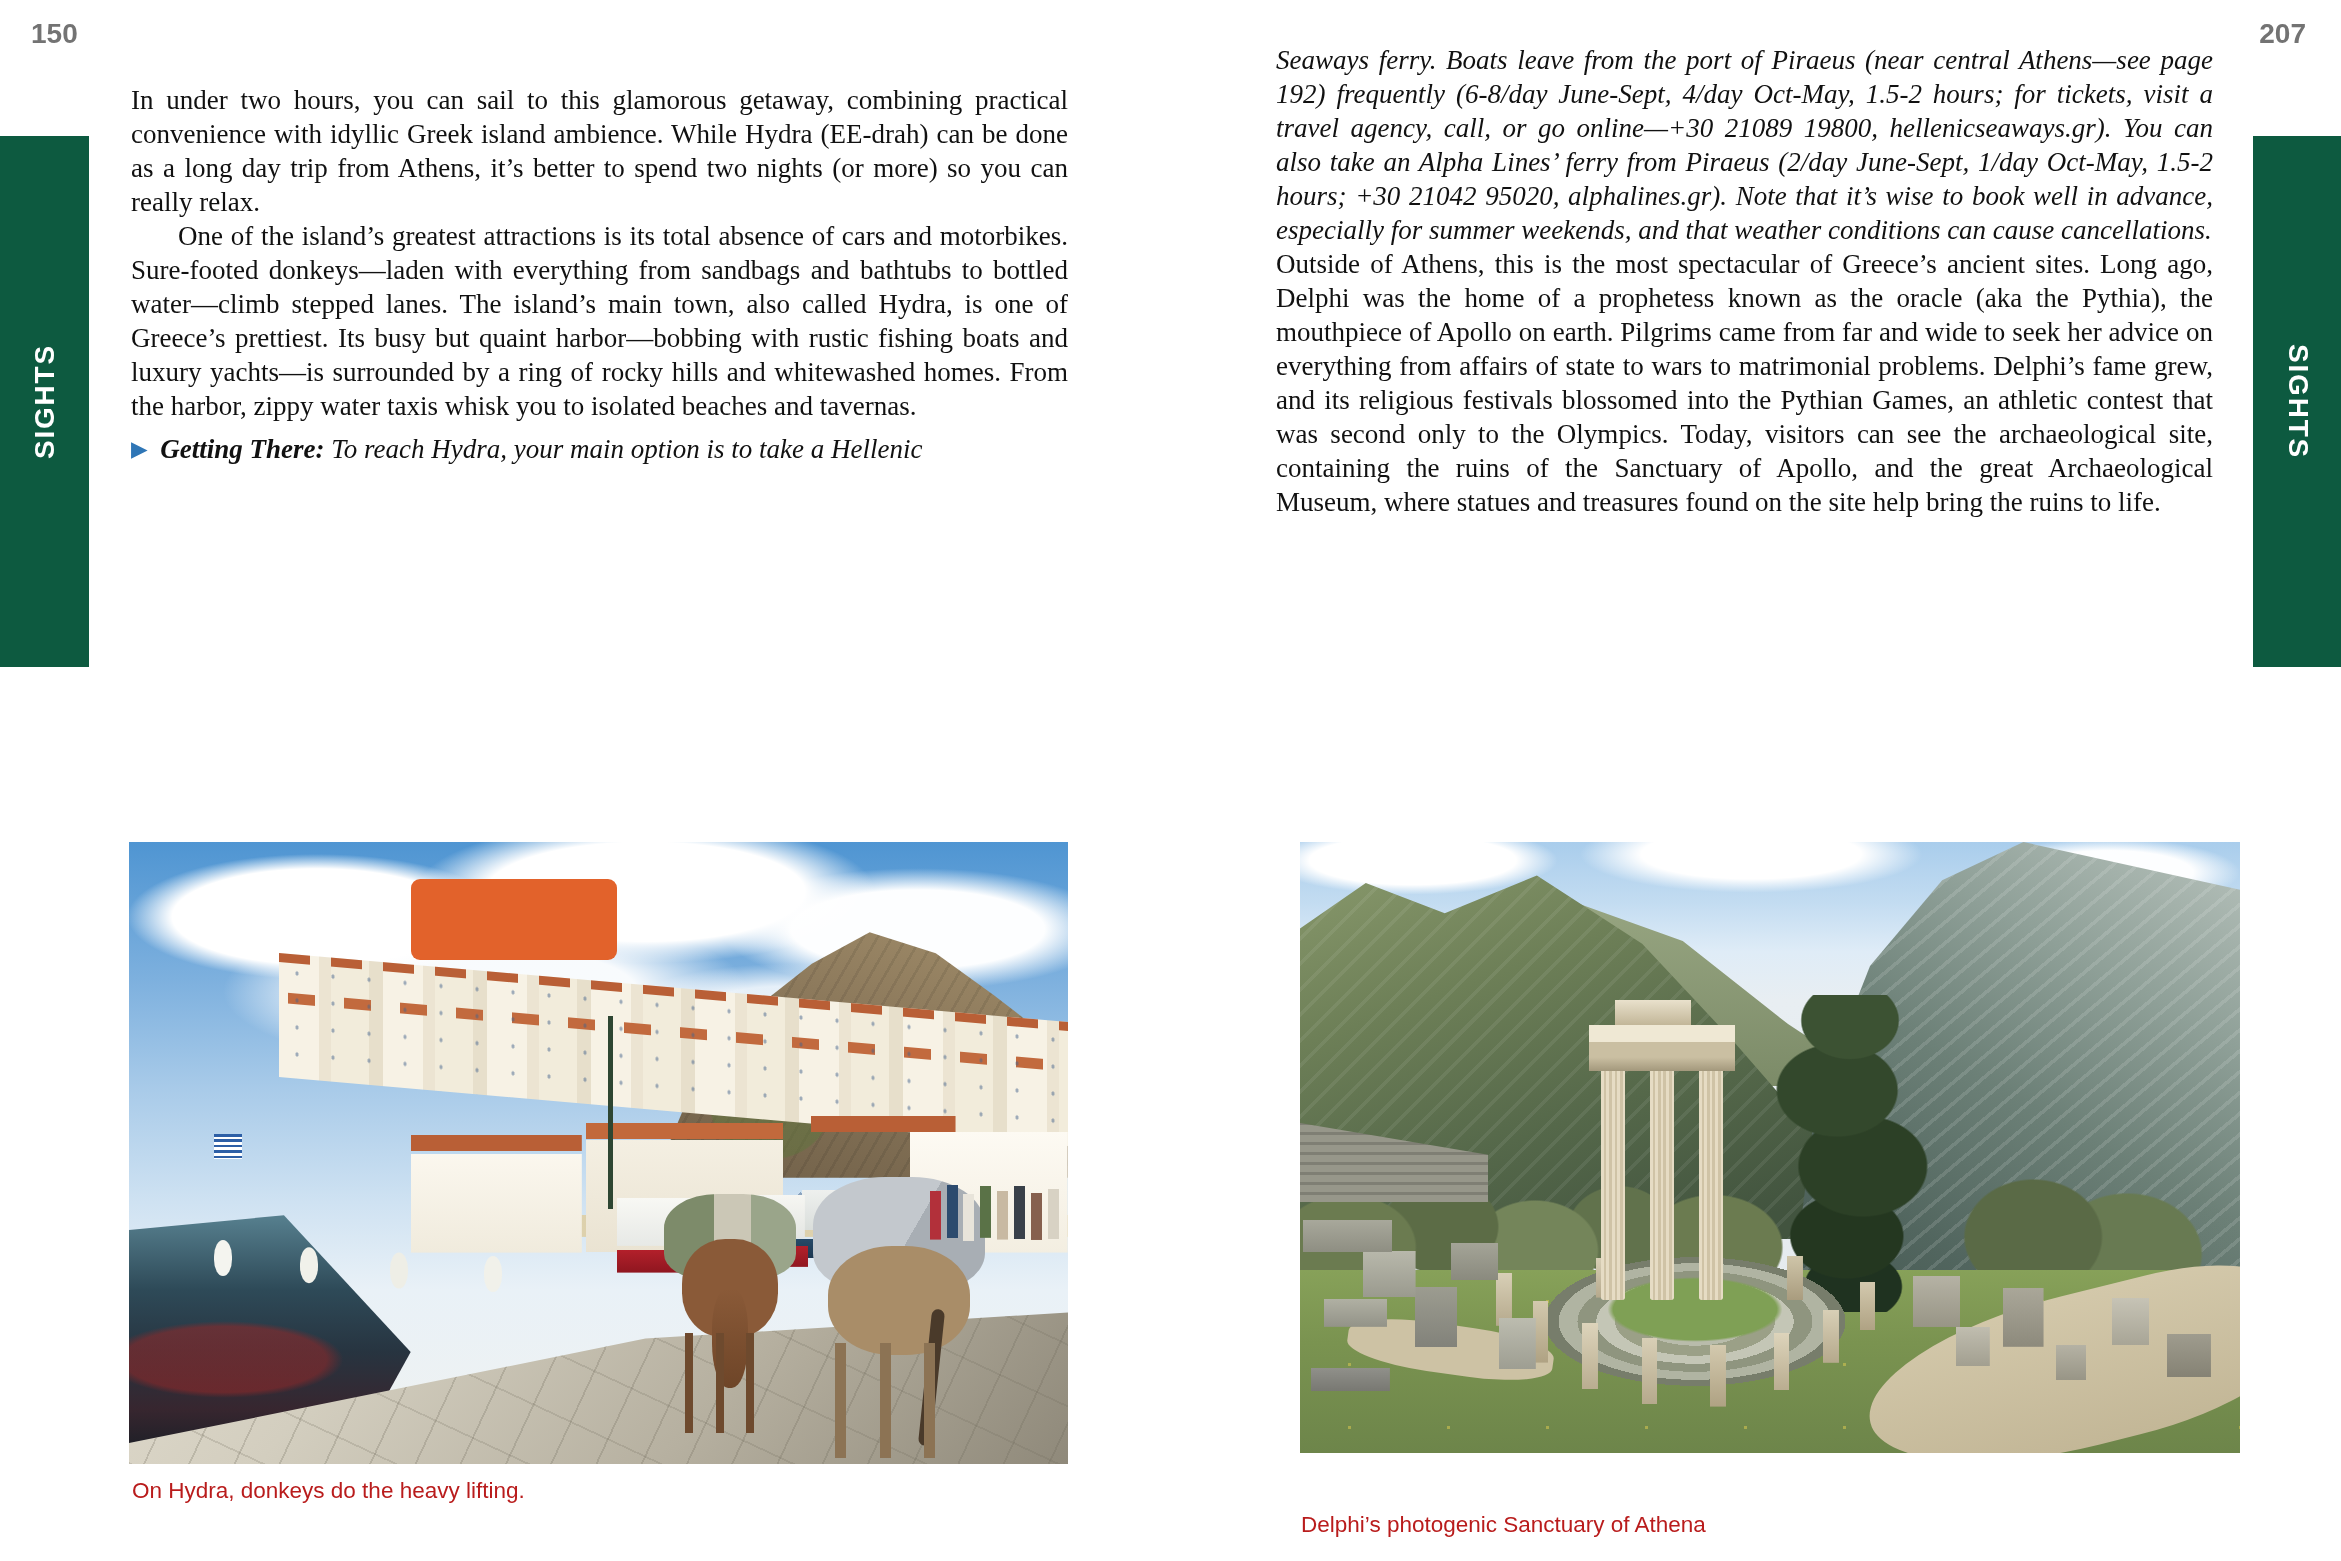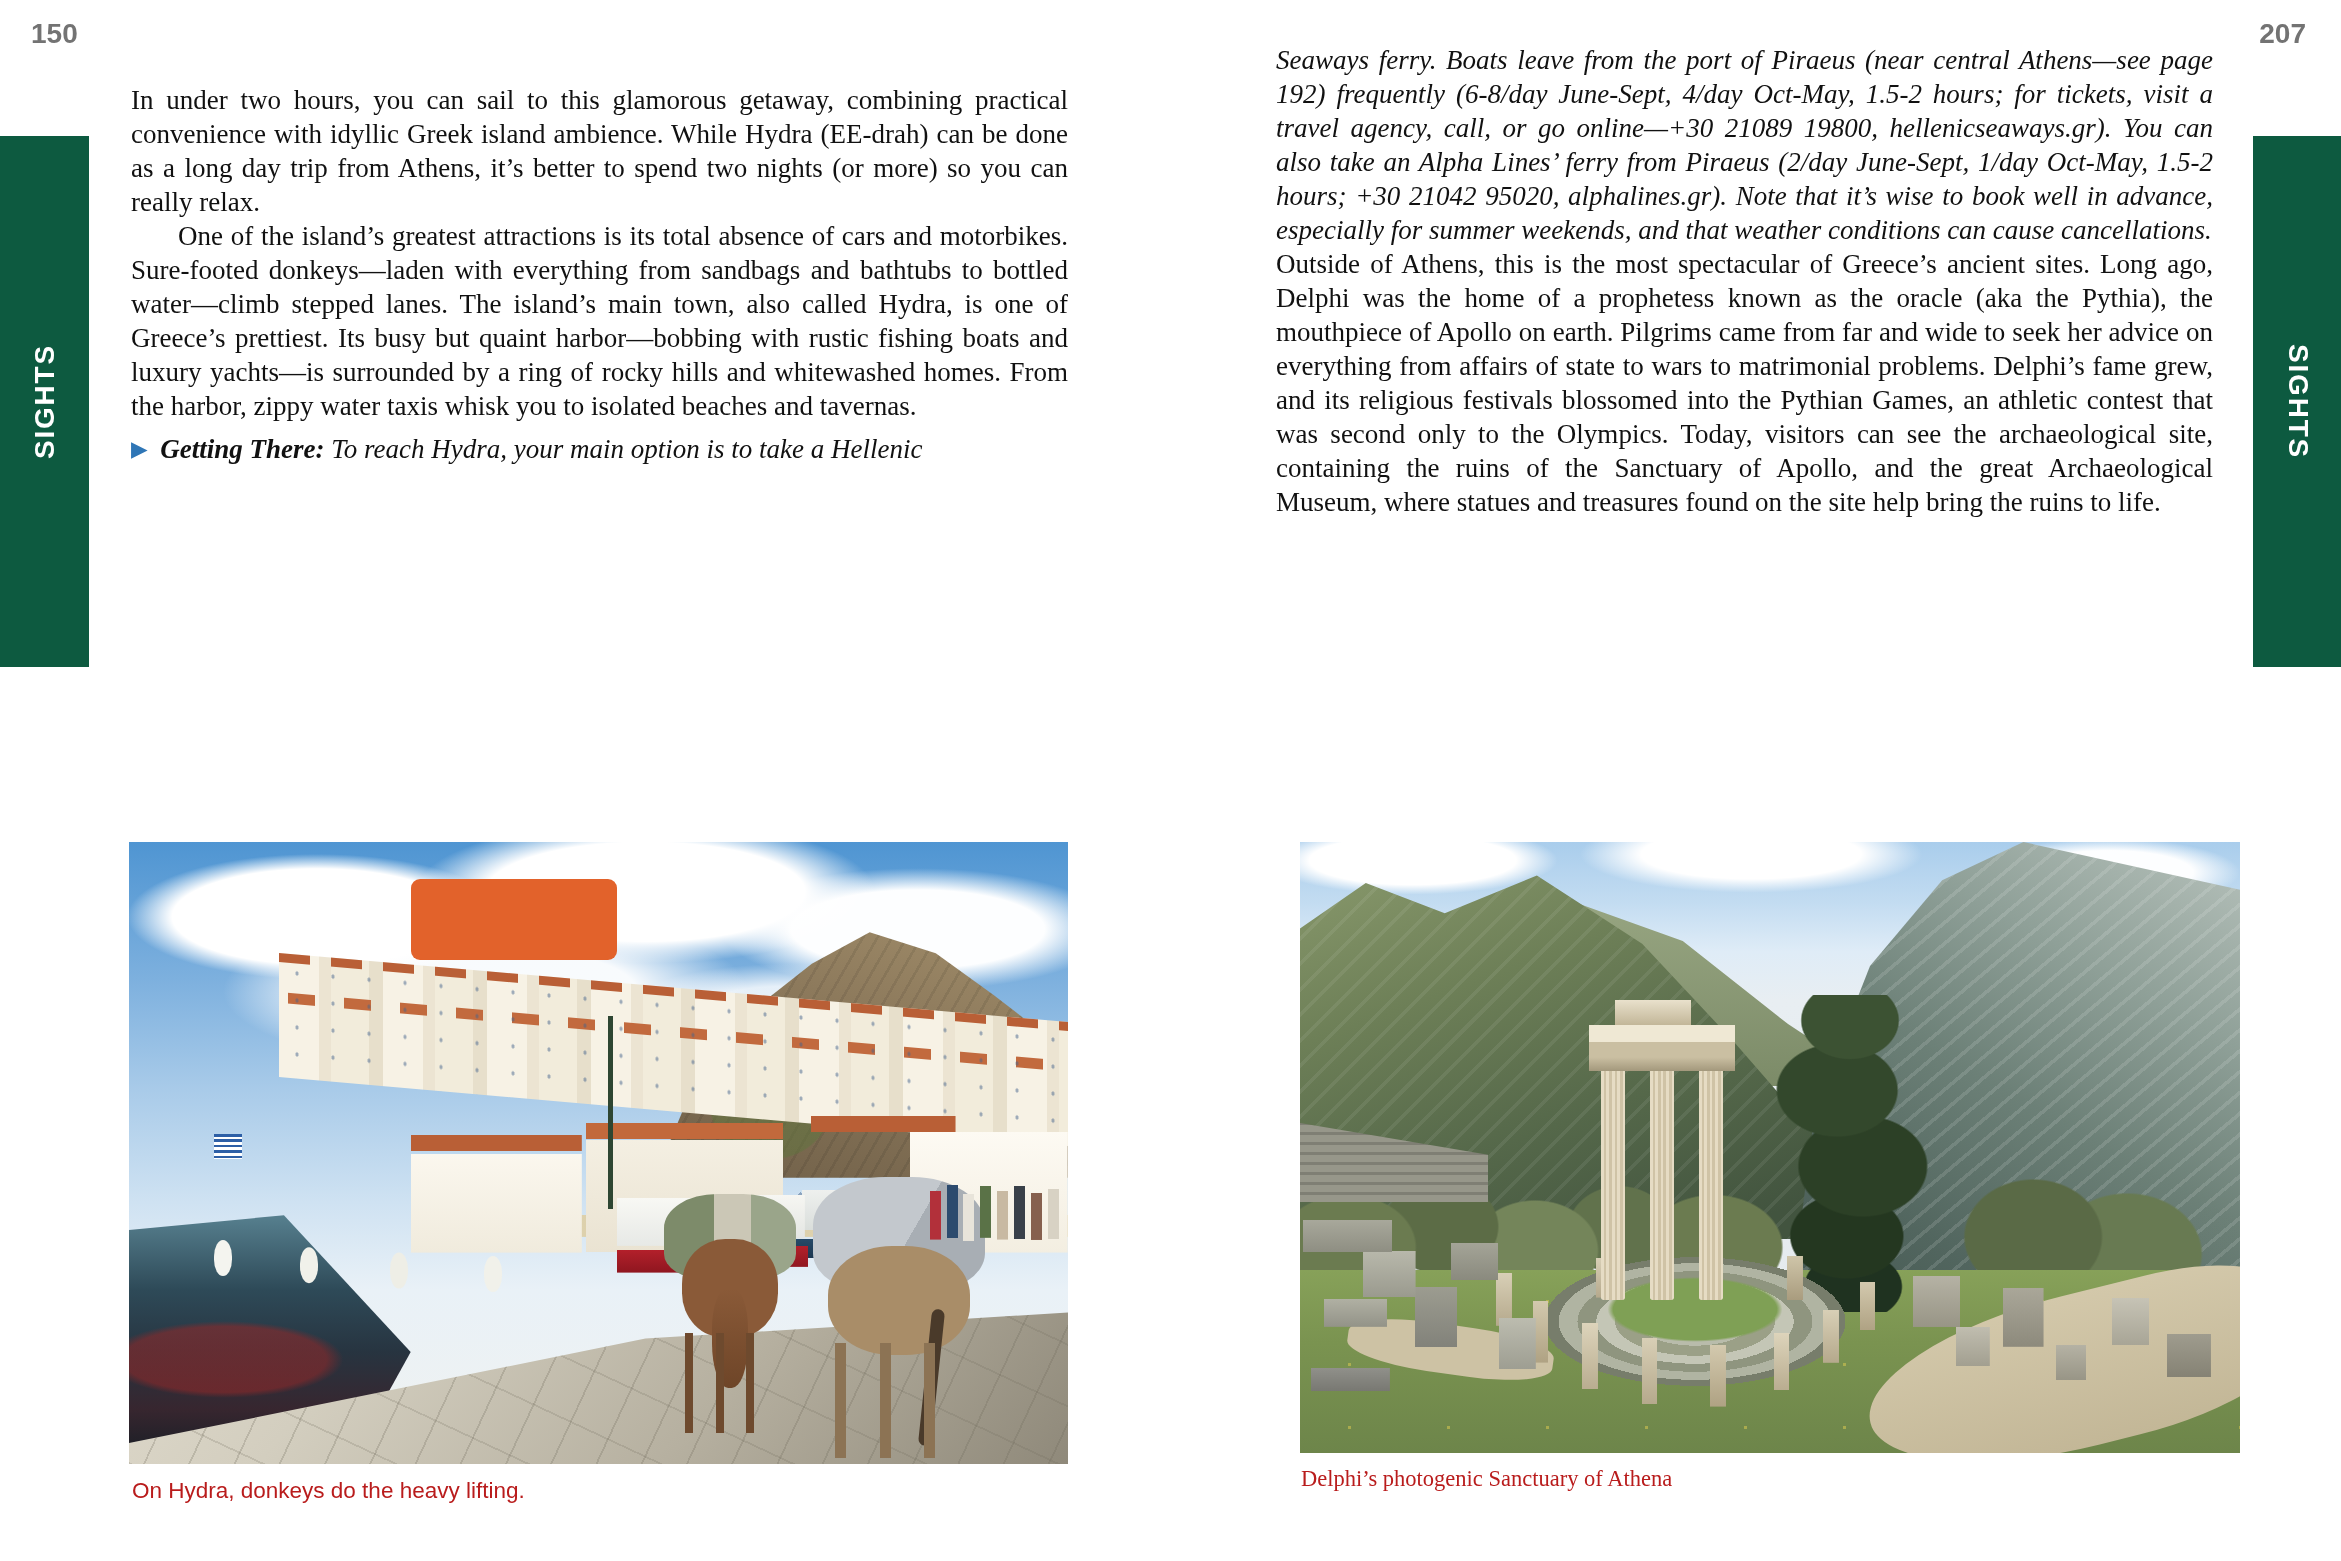--- a/index.html
+++ b/index.html
@@ -30,21 +30,21 @@
   .ital{font-style:italic;}
   .sec-head{margin:0;padding:20px 0 7.2px 0;font-family:"Liberation Sans",sans-serif;
             font-weight:bold;font-size:31px;color:#121212;}
   .sec-head .tri{color:#ee3a4e;font-size:24px;letter-spacing:0.9px;vertical-align:2.7px;}
   #getting{margin-top:9px;}
   #getting .bullet{color:#2f76b6;font-size:21.6px;margin-right:12.6px;vertical-align:1.8px;}
   #getting .gt-label{font-weight:bold;font-style:italic;}
   .caption{position:absolute;font-family:"Liberation Sans",sans-serif;font-size:22.5px;
            color:#b91c1c;}
   #caption-left{left:132px;top:1478px;}
-  #caption-right{left:1301px;top:1466px;font-family:Liberation Serif, serif;}
+  #caption-right{left:1301px;top:1512px;}
 
   
   .photo{position:absolute;overflow:hidden;background:#cfe2f1;}
   #photo-hydra{left:129px;top:842px;width:939px;height:622px;}
   #photo-delphi{left:1300px;top:842px;width:940px;height:611px;}
   .photo *{position:absolute;}
 
   
   .hy-sky{inset:0;background:
     radial-gradient(28% 14% at 20% 12%,#ffffff 0 55%,rgba(255,255,255,0) 72%),

